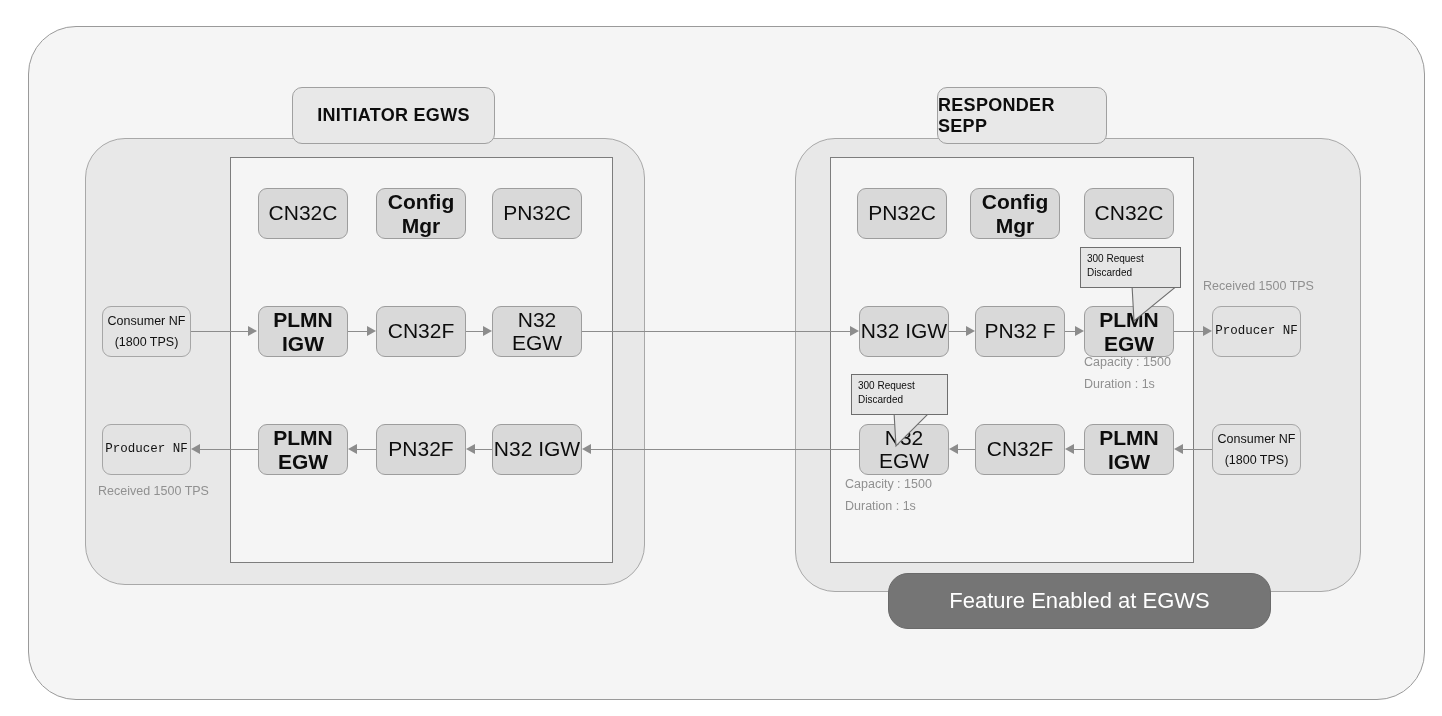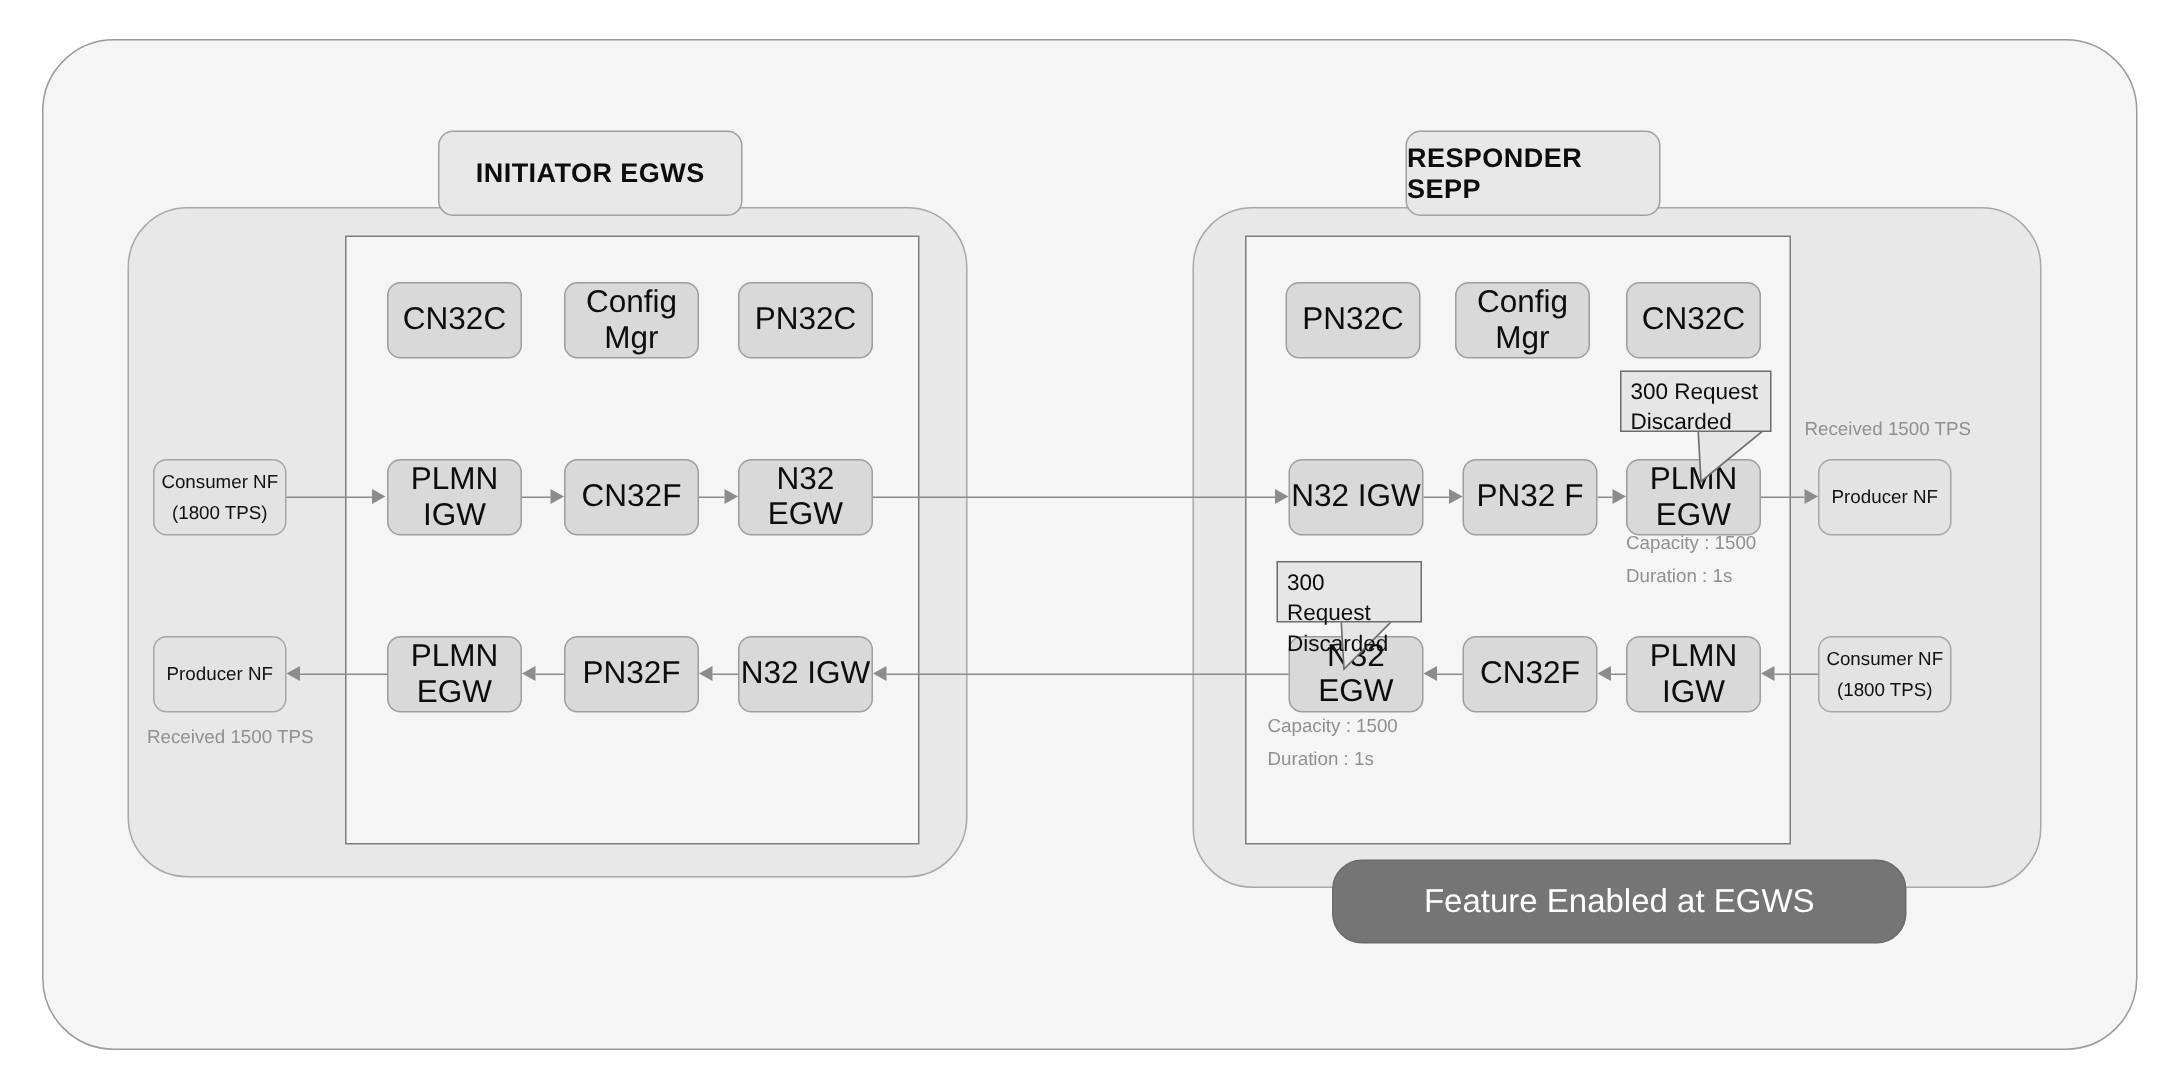--- a/index.html
+++ b/index.html
@@ -67,57 +67,57 @@
     border:1.3px solid #9d9d9d;
     border-radius:9px;
     display:flex;align-items:center;justify-content:center;
     text-align:center;
     font-size:21px;
     line-height:1.07;
     color:#0d0d0d;
     box-sizing:border-box;
     z-index:4;
   }
-  .node.two-line{line-height:1.12;}
+  .node.two-line{line-height:1.12;font-weight:bold;}
 
   
   .nf-box{
     position:absolute;
     background:#e3e3e3;
     border:1.3px solid #a6a6a6;
     border-radius:9px;
     display:flex;flex-direction:column;
     align-items:center;justify-content:center;
     text-align:center;
     font-size:12.5px;
     line-height:1.0;
     color:#111111;
     box-sizing:border-box;
     z-index:4;
   }
   .nf-box .l1{margin-bottom:9px;}
-  .nf-box.single .l1{margin-bottom:0;}
+  .nf-box.single .l1{margin-bottom:0;font-family:Liberation Mono, monospace;}
 
   
   .note{
     position:absolute;
     font-size:12.5px;
     color:#909090;
     white-space:nowrap;
     z-index:5;
   }
 
   
   .callout{
     position:absolute;
     background:#e6e6e6;
     border:1.2px solid #6e6e6e;
     box-sizing:border-box;
     padding:4px 5px 4px 6px;
-    font-size:15px;
+    font-size:10px;
     line-height:1.35;
     color:#0d0d0d;
     z-index:7;
   }
   .callout .cl2{display:block;}
 
   
   .arrow-line{
     position:absolute;
     background:#8c8c8c;

